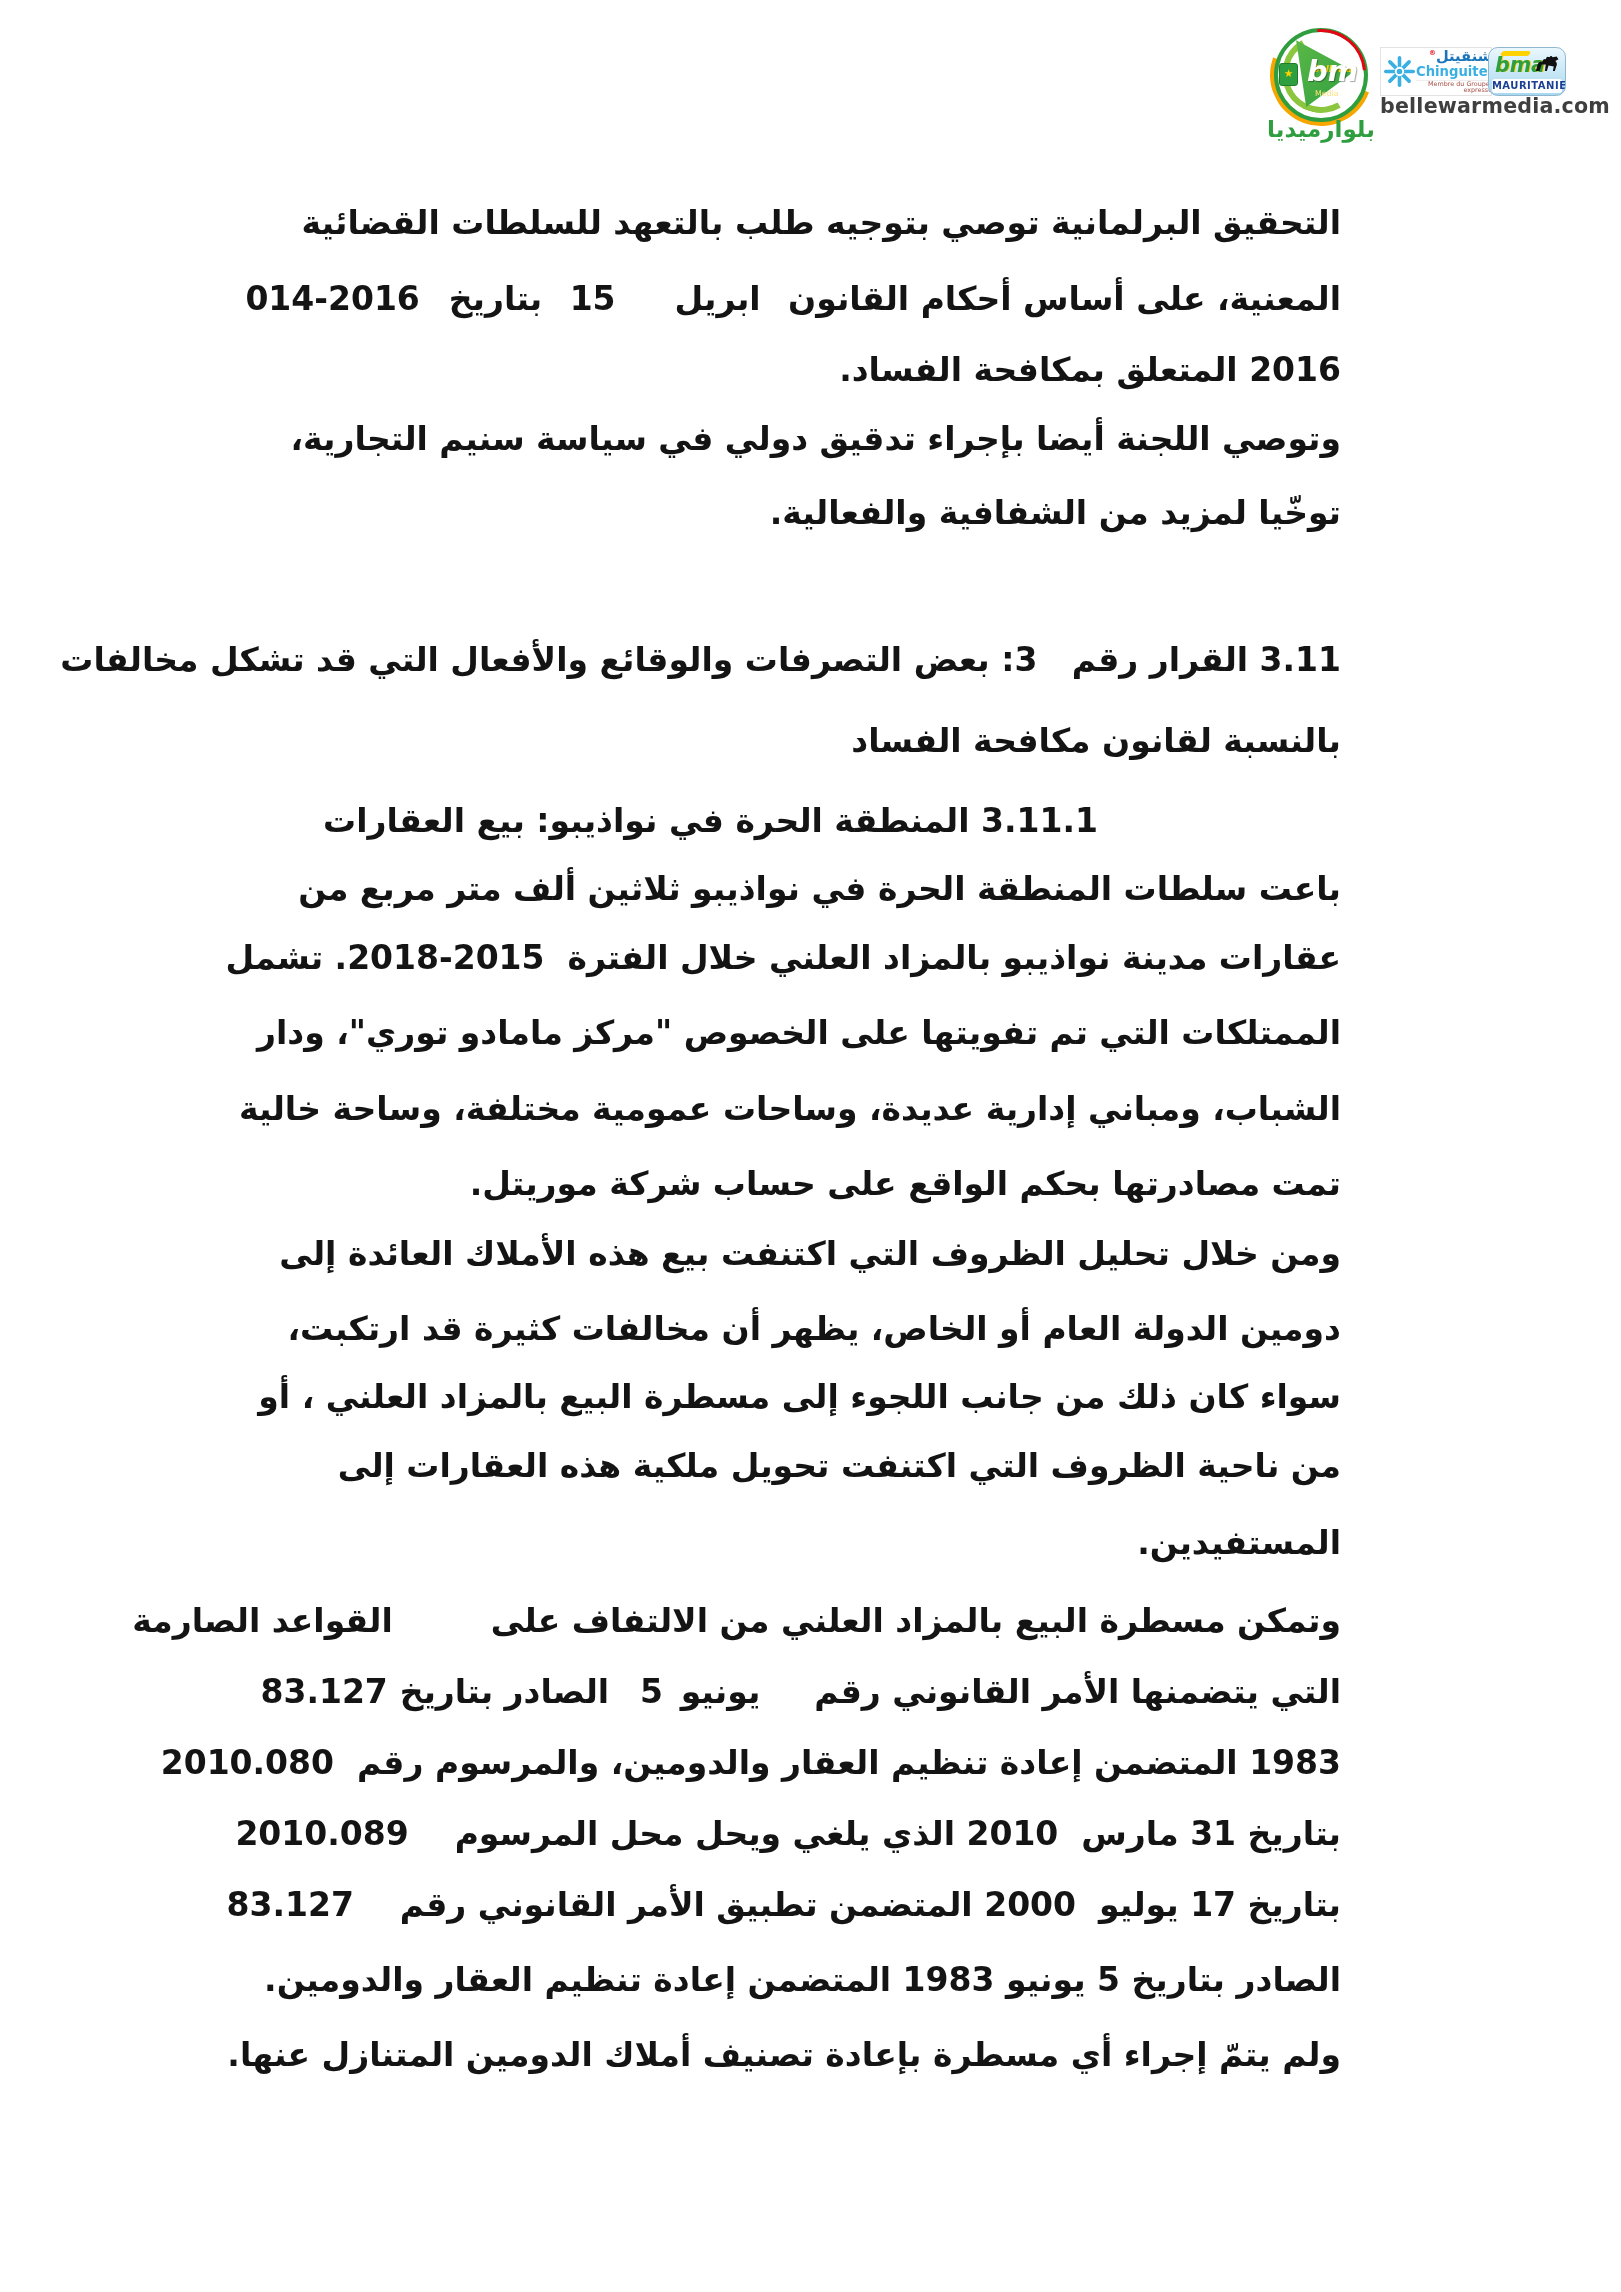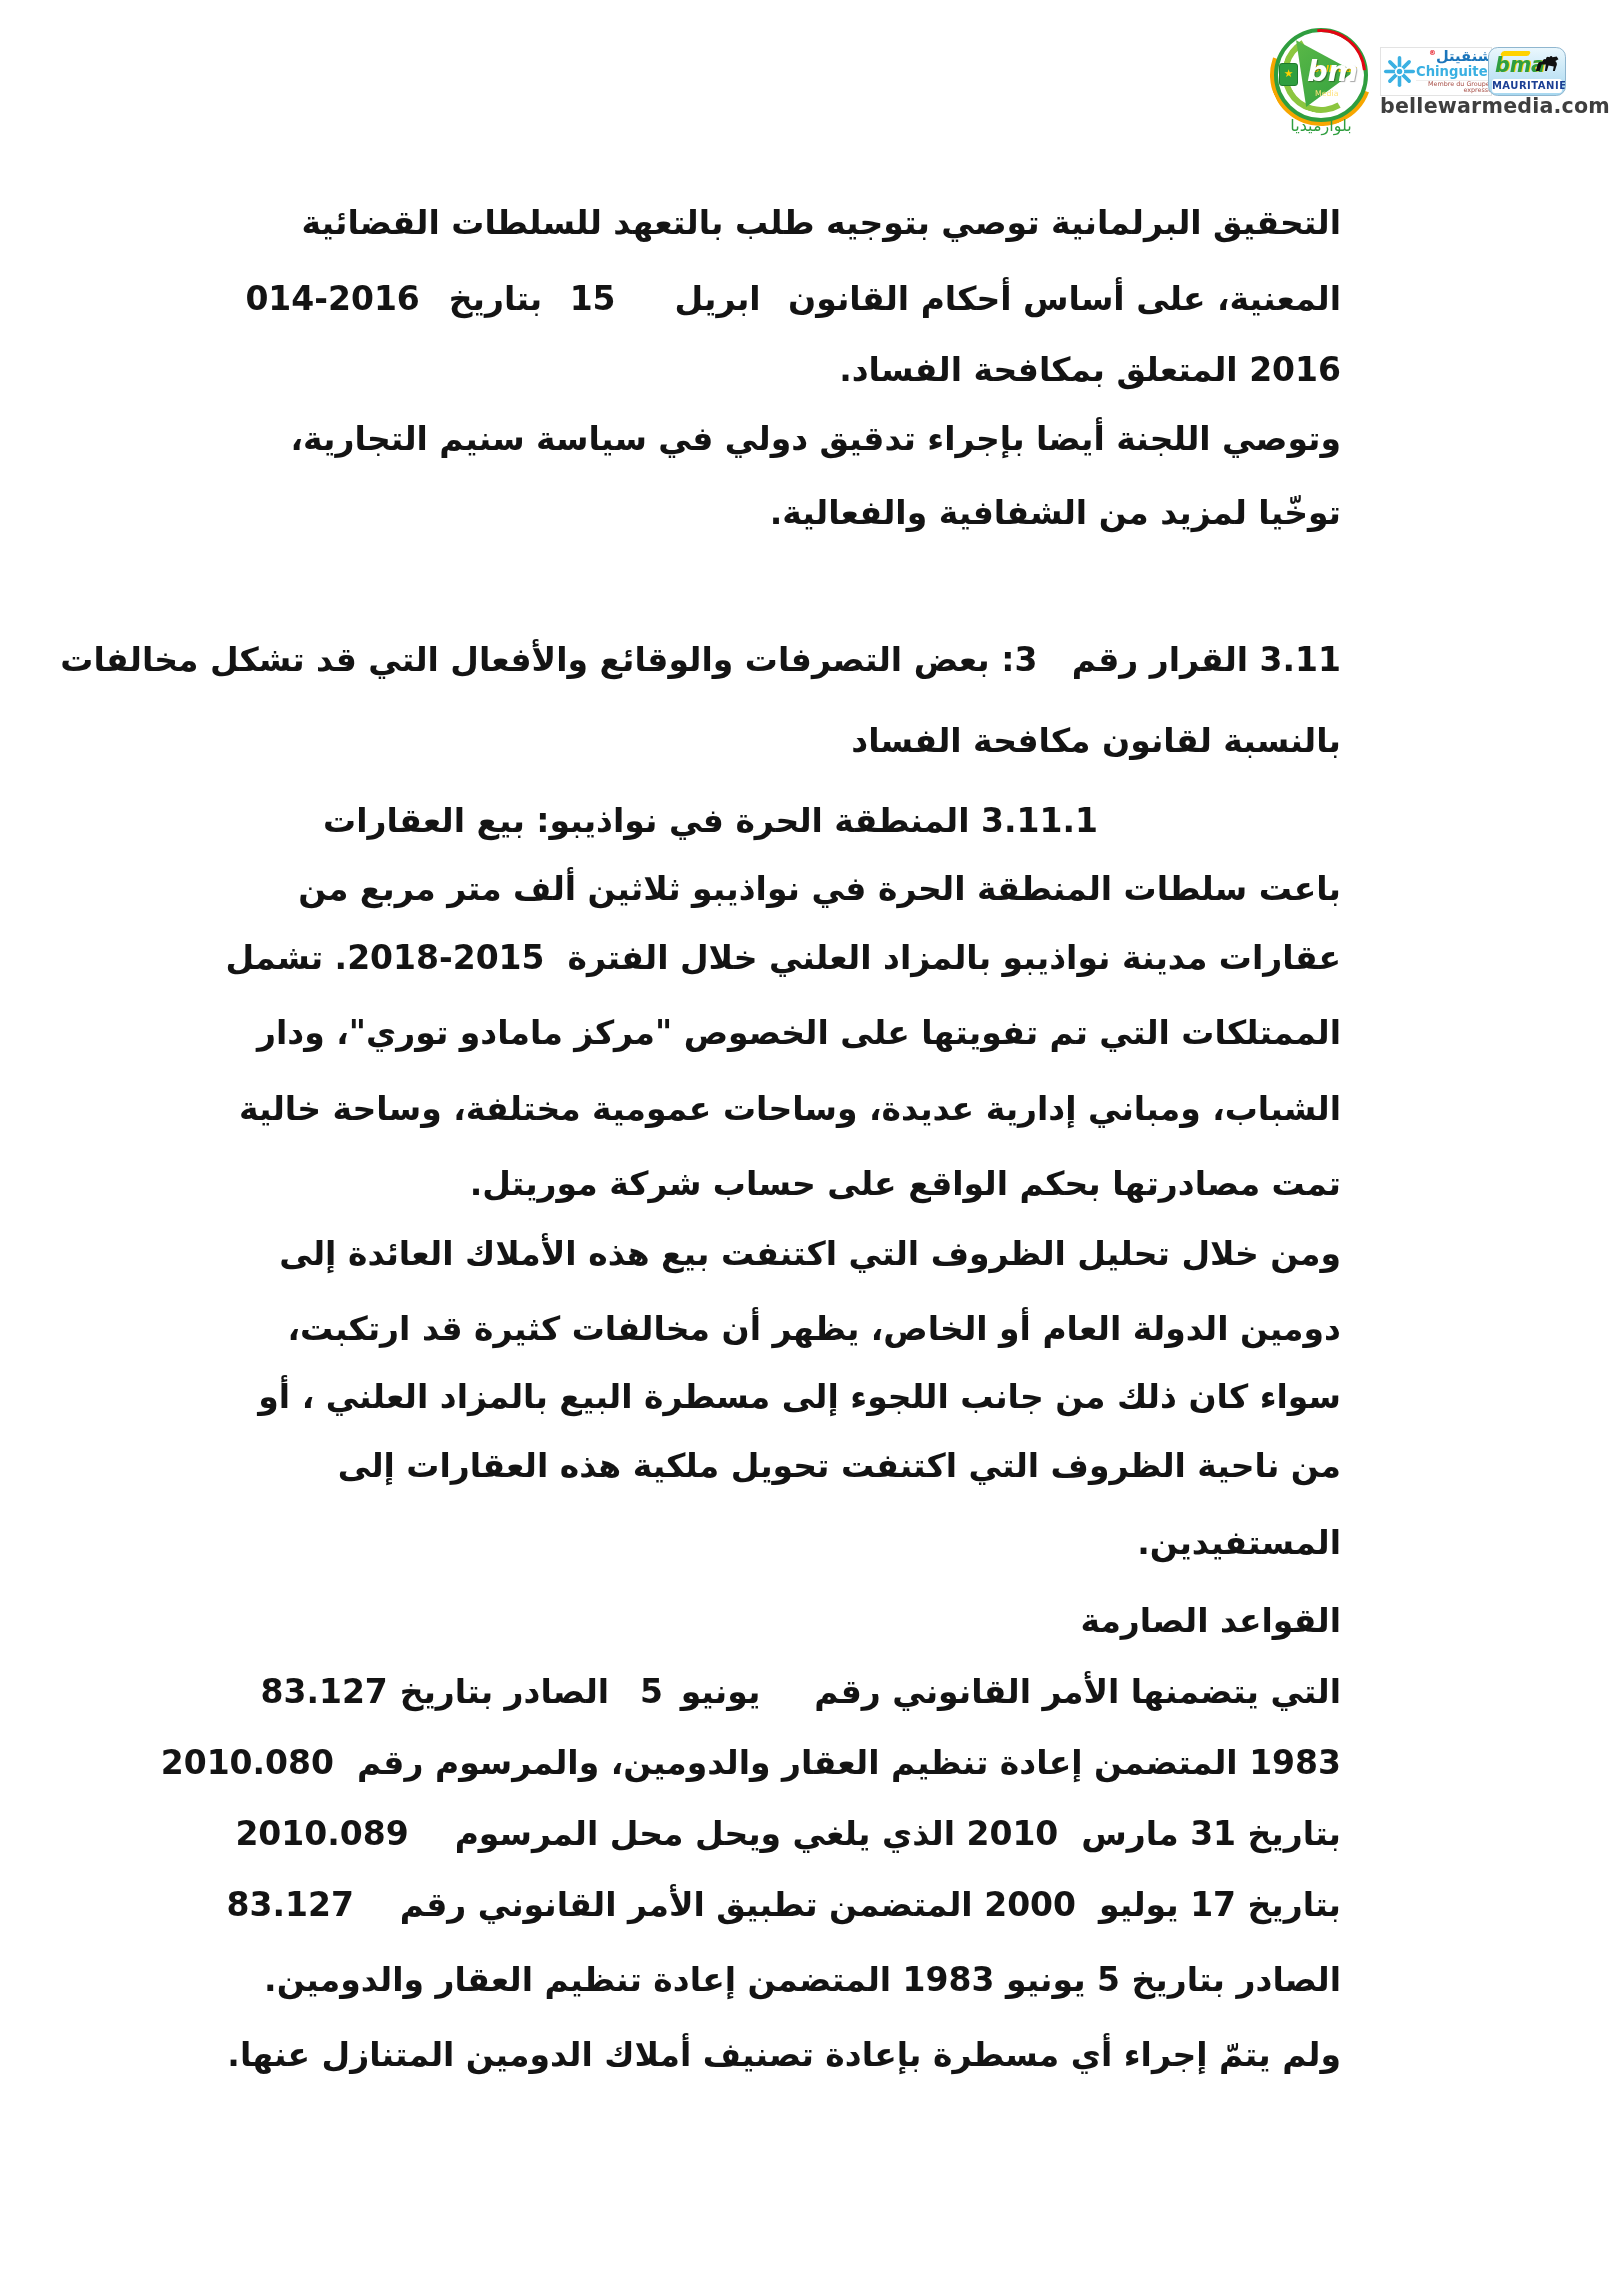--- a/index.html
+++ b/index.html
@@ -35,21 +35,21 @@
   .bw-map{position:absolute;left:6.9px;top:37px;width:17.6px;height:21.6px;
     background:#2f9e3f;border-radius:2.9px;border:1px solid #1e7a2d;
     color:#ffd200;font-size:10.8px;line-height:19.6px;text-align:center;}
   .bw-bellewar{position:absolute;left:41px;top:21.6px;color:#ffd200;
     font-size:8.8px;font-style:italic;font-weight:bold;margin-top:17px;}
   .bw-bm{position:absolute;left:35px;top:29px;color:#ffffff;
     font-size:29px;font-weight:bold;font-style:italic;line-height:33px;
     text-shadow:1px 1px 1px rgba(0,0,0,.35);}
   .bw-media{position:absolute;left:43px;top:63px;color:#ffe27a;font-size:7.8px;}
   .bw-arabic{position:absolute;left:1267px;top:116px;width:108px;text-align:center;
-    color:#2f9e3f;font-size:16px;font-weight:normal;direction:rtl;}
+    color:#2f9e3f;font-size:23px;font-weight:bold;direction:rtl;}
   .ching-box{position:absolute;left:1380px;top:47px;width:110px;height:47px;
     background:#ffffff;border:1px solid #e3e3e3;display:flex;align-items:center;}
   .ching-icon{width:33px;height:33px;flex:0 0 33px;margin-left:2px;}
   .ching-text{flex:1;text-align:right;padding-right:3.9px;line-height:1;}
   .ching-ar{color:#1b75bb;font-size:14.7px;font-weight:bold;direction:rtl;}
   .ching-reg{color:#e30613;font-size:6.9px;vertical-align:super;}
   .ching-lat{color:#3ab0e2;font-size:13.2px;font-weight:bold;margin-top:1px;}
   .ching-tag{color:#a85048;font-size:6.4px;margin-top:2px;border-top:1px solid #eee;}
   .bma-box{position:absolute;left:1488px;top:47px;width:76px;height:47px;
     border:1px solid #8fb6cf;border-radius:9.8px;
@@ -128,21 +128,21 @@
       <div class="line" style="top: 864px; right: 280px;"><span class="seg" dir="rtl">باعت سلطات المنطقة الحرة في نواذيبو ثلاثين ألف متر مربع من</span></div>
       <div class="line" style="top: 933px; right: 280px;"><span class="seg" dir="rtl">عقارات مدينة نواذيبو بالمزاد العلني خلال الفترة &nbsp;2015‏-‏2018. تشمل</span></div>
       <div class="line" style="top: 1008px; right: 280px;"><span class="seg" dir="rtl">الممتلكات التي تم تفويتها على الخصوص "مركز مامادو توري"، ودار</span></div>
       <div class="line" style="top: 1084px; right: 280px;"><span class="seg" dir="rtl">الشباب، ومباني إدارية عديدة، وساحات عمومية مختلفة، وساحة خالية</span></div>
       <div class="line" style="top: 1159px; right: 280px;"><span class="seg" dir="rtl">تمت مصادرتها بحكم الواقع على حساب شركة موريتل.</span></div>
       <div class="line" style="top: 1229px; right: 280px;"><span class="seg" dir="rtl">ومن خلال تحليل الظروف التي اكتنفت بيع هذه الأملاك العائدة إلى</span></div>
       <div class="line" style="top: 1304px; right: 280px;"><span class="seg" dir="rtl">دومين الدولة العام أو الخاص، يظهر أن مخالفات كثيرة قد ارتكبت،</span></div>
       <div class="line" style="top: 1372px; right: 280px;"><span class="seg" dir="rtl">سواء كان ذلك من جانب اللجوء إلى مسطرة البيع بالمزاد العلني ، أو</span></div>
       <div class="line" style="top: 1441px; right: 280px;"><span class="seg" dir="rtl">من ناحية الظروف التي اكتنفت تحويل ملكية هذه العقارات إلى</span></div>
       <div class="line" style="top: 1518px; right: 280px;"><span class="seg" dir="rtl">المستفيدين.</span></div>
-      <div class="line" style="top: 1596px; right: 280px;"><span class="seg" dir="rtl">القواعد الصارمة</span></div>
+      <div class="line" style="top: 1596px; right: 280px;"><span class="seg" dir="rtl">القواعد الصارمة</span><span class="seg" dir="rtl" style="margin-left: 98px;">وتمكن مسطرة البيع بالمزاد العلني من الالتفاف على</span></div>
       <div class="line" style="top: 1667px; right: 280px;"><span class="seg" dir="ltr">83.127</span><span class="seg" dir="rtl" style="margin-left: 11.8px;">الصادر بتاريخ</span><span class="seg" dir="ltr" style="margin-left: 31px;">5</span><span class="seg" dir="rtl" style="margin-left: 17.6px;">يونيو</span><span class="seg" dir="rtl" style="margin-left: 54px;">التي يتضمنها الأمر القانوني رقم</span></div>
       <div class="line" style="top: 1738px; right: 280px;"><span class="seg" dir="rtl">1983 المتضمن إعادة تنظيم العقار والدومين، والمرسوم رقم &nbsp;2010.080</span></div>
       <div class="line" style="top: 1809px; right: 280px;"><span class="seg" dir="rtl">بتاريخ 31 مارس &nbsp;2010 الذي يلغي ويحل محل المرسوم &nbsp;&nbsp;&nbsp;2010.089</span></div>
       <div class="line" style="top: 1880px; right: 280px;"><span class="seg" dir="rtl">بتاريخ 17 يوليو &nbsp;2000 المتضمن تطبيق الأمر القانوني رقم &nbsp;&nbsp;&nbsp;83.127</span></div>
       <div class="line" style="top: 1955px; right: 280px;"><span class="seg" dir="rtl">الصادر بتاريخ 5 يونيو 1983 المتضمن إعادة تنظيم العقار والدومين.</span></div>
       <div class="line" style="top: 2030px; right: 280px;"><span class="seg" dir="rtl">ولم يتمّ إجراء أي مسطرة بإعادة تصنيف أملاك الدومين المتنازل عنها.</span></div>
     </div>
 
 
 </div>

